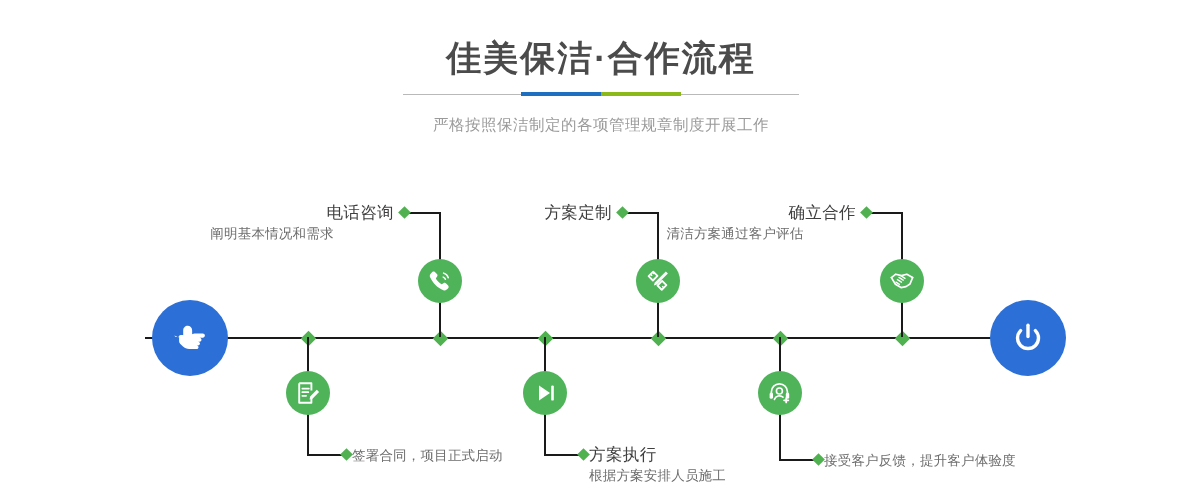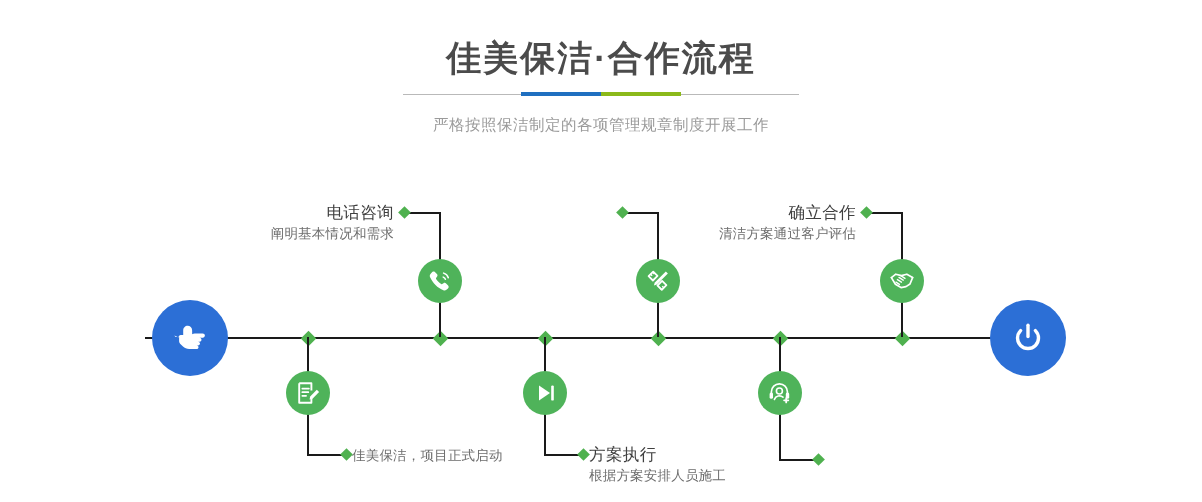--- a/index.html
+++ b/index.html
@@ -158,20 +158,21 @@
     color: #3f3f3f;
     line-height: 20px;
     letter-spacing: 0.4px;
   }
   .label-desc {
     font-size: 13.5px;
     color: #6d6d6d;
     line-height: 20px;
     letter-spacing: 0.2px;
     margin-top: 2px;
+    text-align: center;
   }
   .label-above  { text-align: right; }
   .label-below  { text-align: left; }
 </style>
 </head>
 <body>
 
 <div class="page">
 
   <div class="header">
@@ -233,41 +234,42 @@
           <svg width="28" height="28" viewBox="0 0 28 28">
             <path fill="none" stroke="#ffffff" stroke-width="1.9" stroke-linejoin="round" d="M5.2 4.2h12.2v7.2M5.2 4.2v19.6h12.2v-5.4"></path>
             <path fill="none" stroke="#ffffff" stroke-width="1.7" stroke-linecap="round" d="M8.3 9.6h6.6M8.3 13.2h6M8.3 16.8h3.8"></path>
             <path fill="#ffffff" d="M16.2 17.4l6.6-6.6 2.3 2.3-6.6 6.6-3 .7z"></path>
           </svg>
         </span>
       </div>
       <div class="lead" style="left:307px; top:438px; width:38px;"></div>
       <div class="lead-diamond" style="left:341.5px; top:434px;"></div>
       <div class="label label-below" style="left:352px; top:428px;">
-        <div class="label-desc">佳美保洁，项目正式启动</div>
+        <div class="label-desc">签署合同，项目正式启动</div>
       </div>
     </div>
 
     <div class="node">
       <div class="diamond" style="left:652.5px; top:316.5px;"></div>
       <div class="stem" style="left:657.2px; top:196px; height:125px;"></div>
       <div class="icon-circle" style="left:636px; top:243px;">
         <span>
           <svg width="28" height="28" viewBox="0 0 28 28">
             <path fill="none" stroke="#ffffff" stroke-width="1.8" stroke-linejoin="round" d="M4.6 9.2l4.6-4.6 4.3 4.3-4.6 4.6z"></path>
             <path fill="none" stroke="#ffffff" stroke-width="1.4" d="M6.6 7.2l1.6 1.6M8.8 5.4l1.6 1.6"></path>
             <path fill="none" stroke="#ffffff" stroke-width="1.8" stroke-linejoin="round" d="M13.5 18.5l4.6-4.6 4.3 4.3-4.6 4.6z"></path>
             <path fill="none" stroke="#ffffff" stroke-width="1.4" d="M16 21l1.6 1.6M18.2 19.2l1.6 1.6"></path>
             <path fill="#ffffff" d="M21.8 4.4l2.1 2.1-11 11-3 .9.9-3z"></path>
           </svg>
         </span>
       </div>
       <div class="lead" style="left:622px; top:196px; width:36px;"></div>
       <div class="lead-diamond" style="left:617.5px; top:191.8px;"></div>
       <div class="label label-above" style="left:370px; top:186px; width:242px;">
+        <div class="label-title">方案定制</div>
       </div>
     </div>
 
     <div class="node">
       <div class="diamond" style="left:539.5px; top:316.5px;"></div>
       <div class="stem" style="left:544.2px; top:321px; height:118px;"></div>
       <div class="icon-circle" style="left:523px; top:355px;">
         <span>
           <svg width="28" height="28" viewBox="0 0 28 28">
             <path fill="#ffffff" d="M8 6.4l11 7.6-11 7.6z"></path>
@@ -314,17 +316,18 @@
             <rect fill="#ffffff" x="19.8" y="13.4" width="3.4" height="6.4" rx="1.6"></rect>
             <circle fill="none" stroke="#ffffff" stroke-width="1.6" cx="13.4" cy="12" r="3"></circle>
             <path fill="none" stroke="#ffffff" stroke-width="1.6" stroke-linecap="round" d="M8.4 20.4a5.4 5.4 0 0 1 8.6-2.2"></path>
             <path fill="none" stroke="#ffffff" stroke-width="1.8" stroke-linecap="round" d="M20.2 19.2v4.2M18.1 21.3h4.2"></path>
           </svg>
         </span>
       </div>
       <div class="lead" style="left:779px; top:443px; width:38px;"></div>
       <div class="lead-diamond" style="left:813.5px; top:439px;"></div>
       <div class="label label-below" style="left:824px; top:433px;">
+        <div class="label-desc">接受客户反馈，提升客户体验度</div>
       </div>
     </div>
 
   </div>
 </div>
 
 </body></html>

